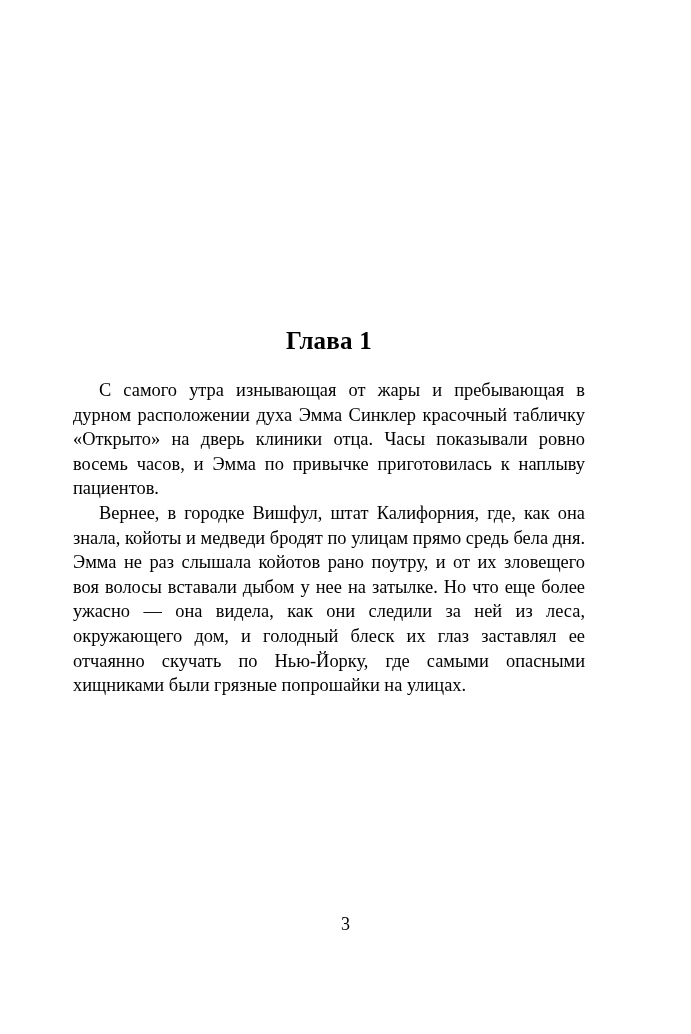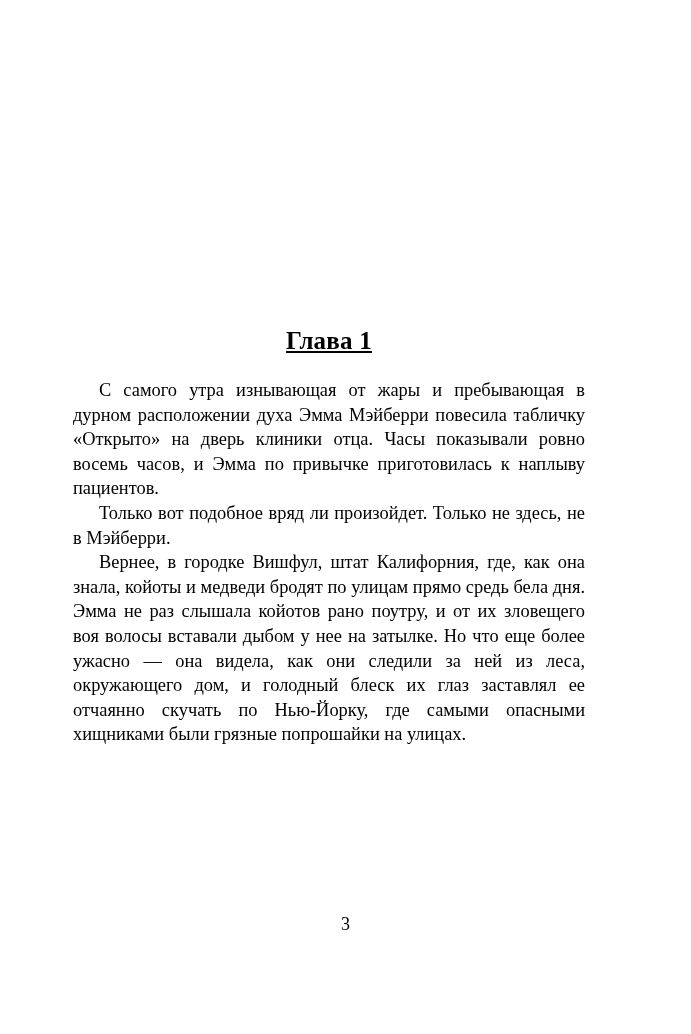--- a/index.html
+++ b/index.html
@@ -32,21 +32,20 @@
     width: 512px;
   }
 
   .chapter-title {
     font-size: 25px;
     font-weight: bold;
     text-align: center;
     line-height: 30px;
     margin: 0 0 22px 0;
     letter-spacing: 0.2px;
-    text-decoration: underline;
   }
 
   .body-copy p {
     font-size: 18.4px;
     line-height: 24.6px;
     text-align: justify;
     text-align-last: left;
     text-indent: 26px;
     margin: 0;
     hyphens: manual;
@@ -66,22 +65,21 @@
 </head>
 <body>
 
 <div class="page">
 
   <div class="text-block">
 
     <h1 class="chapter-title">Глава 1</h1>
 
     <div class="body-copy">
-      <p>С самого утра изнывающая от жары и пребывающая в дурном расположении духа Эмма Мэйберри повесила табличку «Открыто» на дверь клиники отца. Часы показывали ровно восемь часов, и Эмма по привычке приготовилась к наплыву пациентов.</p>
-      <p>Только вот подобное вряд ли произойдет. Только не здесь, не в Мэйберри.</p>
+      <p>С самого утра изнывающая от жары и пребывающая в дурном расположении духа Эмма Синклер красочный табличку «Открыто» на дверь клиники отца. Часы показывали ровно восемь часов, и Эмма по привычке приготовилась к наплыву пациентов.</p>
       <p>Вернее, в городке Вишфул, штат Калифорния, где, как она знала, койоты и медведи бродят по улицам прямо средь бела дня. Эмма не раз слышала койотов рано поутру, и от их зловещего воя волосы вставали дыбом у нее на затылке. Но что еще более ужасно — она видела, как они следили за ней из леса, окружающего дом, и голодный блеск их глаз заставлял ее отчаянно скучать по Нью-Йорку, где самыми опасными хищниками были грязные попрошайки на улицах.</p>
     </div>
 
   </div>
 
   <div class="page-number">3</div>
 
 </div>
 
 </body></html>

